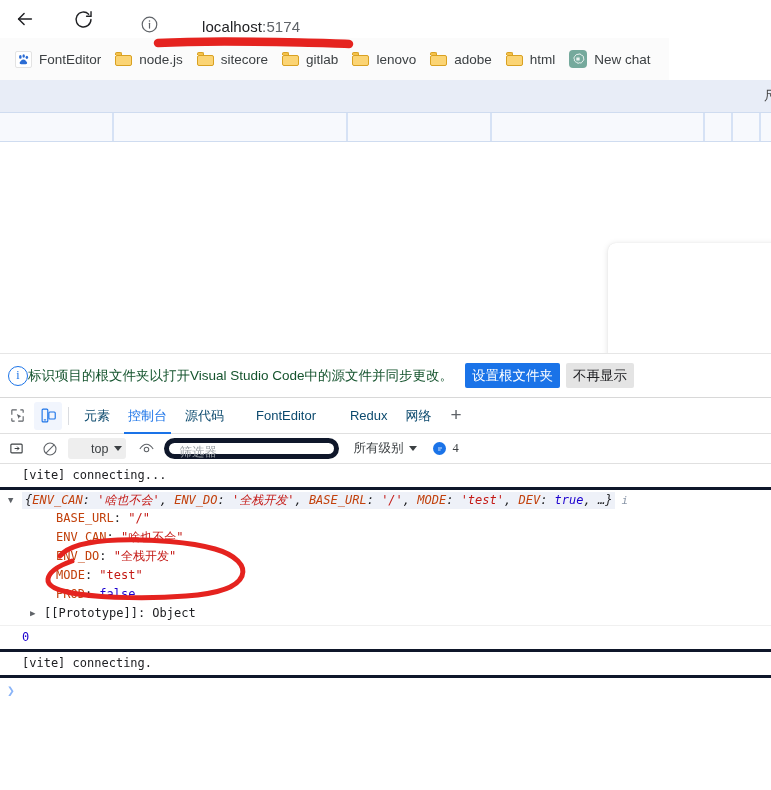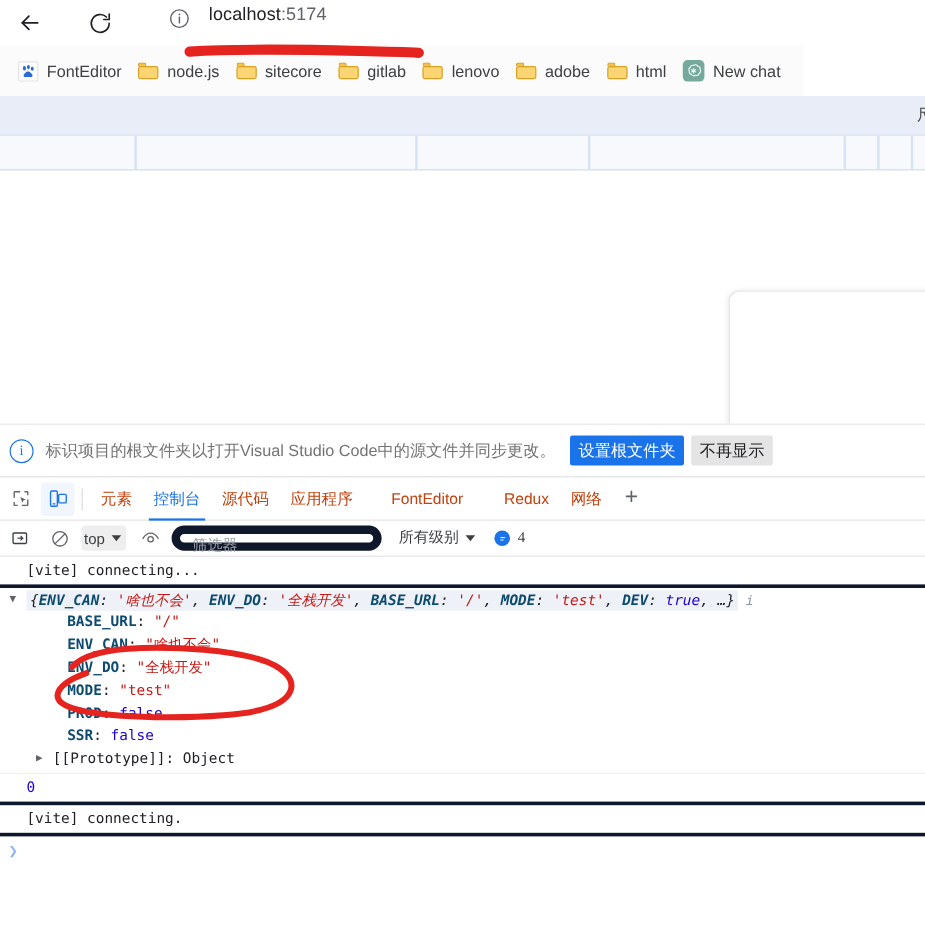--- a/index.html
+++ b/index.html
@@ -37,23 +37,24 @@
   }
   .nav-btn svg { display: block; }
   .omnibox {
     position: absolute;
     left: 128px; top: 4px;
     height: 31px;
     width: 620px;
     background: #ffffff;
     border-radius: 16px;
     display: flex;
-    align-items: flex-start;
+    align-items: flex-end;
     padding-left: 10px;
     box-sizing: border-box;
+    gap: 28px;
   }
   .omni-info {
     width: 22px; height: 22px;
     border-radius: 50%;
     display: flex; align-items: center; justify-content: center;
     color: #5f6368;
     flex: 0 0 auto;
   }
   .omni-url {
     margin-left: 14px;
@@ -199,22 +200,21 @@
     border-radius: 50%;
     color: #1a73e8;
     font-size: 12px;
     font-family: "Liberation Serif", serif;
     display: flex; align-items: center; justify-content: center;
     flex: 0 0 auto;
     margin-left: 2px;
   }
   .infobar-text {
     font-size: 13.5px;
-    color: #737373;
-    margin-left: 10px;
+    color: #14532d;
     white-space: nowrap;
   }
   .infobar-primary-btn {
     margin-left: 12px;
     background: #1a73e8;
     color: #ffffff;
     font-size: 13.5px;
     height: 25px;
     line-height: 25px;
     padding: 0 7px;
@@ -264,21 +264,21 @@
     color: #1a73e8;
   }
   .dt-sep {
     width: 1px; height: 18px;
     background: #dadce0;
     margin: 0 6px;
     flex: 0 0 auto;
   }
   .dt-tab {
     font-size: 13px;
-    color: #c2410c;
+    color: #0c4a6e;
     height: 36px;
     line-height: 36px;
     padding: 0 9px;
     white-space: nowrap;
     position: relative;
     flex: 0 0 auto;
     display: flex;
     align-items: center;
   }
   .dt-tab.active {
@@ -316,40 +316,40 @@
     margin-left: 4px;
     display: flex; align-items: center; justify-content: center;
     color: #5f6368;
     border-radius: 3px;
     flex: 0 0 auto;
   }
   .ct-dropdown {
     display: flex;
     align-items: center;
     height: 21px;
-    padding: 0 4px 0 2px;
+    padding: 0 4px 0 23px;
     margin-left: 6px;
     background: #eeeeee;
     border-radius: 3px;
     font-size: 12.5px;
     color: #3c4043;
     flex: 0 0 auto;
   }
   .caret {
     width: 0; height: 0;
     border-left: 4.5px solid transparent;
     border-right: 4.5px solid transparent;
     border-top: 5.5px solid #3c4043;
     margin-left: 6px;
   }
   .ct-filter-input {
     margin-left: 6px;
     width: 175px;
     height: 21px;
-    border: 7px solid #0f172a;
+    border: 5px solid #0f172a;
     border-radius: 11px;
     background: #ffffff;
     font-size: 12.5px;
     color: #9aa0a6;
     padding: 0 10px;
     box-sizing: border-box;
     line-height: 19px;
     flex: 0 0 auto;
   }
   .ct-level {
@@ -412,21 +412,21 @@
   }
   .con-preview {
     margin-left: 22px;
     display: inline-block;
     background: #eef1f8;
     padding: 0 3px;
     line-height: 17px;
     font-style: italic;
     color: #881391;
   }
-  .tok-key { color: #0c4a6e; font-weight: bold; }
+  .tok-key { color: #c2410c; }
   .tok-str { color: #c41a16; }
   .tok-bool { color: #1c00cf; }
   .tok-num { color: #1c00cf; }
   .tok-plain { color: #202124; }
   .info-i {
     color: #8a96a8;
     font-style: italic;
     margin-left: 6px;
     font-size: 11px;
   }
@@ -602,23 +602,20 @@
 
       <div class="dt-tab">
           <span>元素</span>
         </div>
       <div class="dt-tab active">
           <span>控制台</span>
         </div>
       <div class="dt-tab">
           <span>源代码</span>
         </div>
-      <div class="dt-tab">
-          <span>应用程序</span>
-        </div>
       <div class="dt-tab" style="margin-left:14px">
           <span>FontEditor</span>
         </div>
       <div class="dt-tab" style="margin-left:16px">
           <span>Redux</span>
         </div>
       <div class="dt-tab">
           <span>网络</span>
         </div>
       <div class="dt-tab-plus">+</div>
@@ -683,23 +680,20 @@
         </div>
         <div class="con-prop">
           <span class="tok-key">ENV_DO</span><span class="tok-plain">: </span><span class="tok-str">"全栈开发"</span>
         </div>
         <div class="con-prop">
           <span class="tok-key">MODE</span><span class="tok-plain">: </span><span class="tok-str">"test"</span>
         </div>
         <div class="con-prop">
           <span class="tok-key">PROD</span><span class="tok-plain">: </span><span class="tok-bool">false</span>
         </div>
-        <div class="con-prop">
-          <span class="tok-key">SSR</span><span class="tok-plain">: </span><span class="tok-bool">false</span>
-        </div>
         <div class="con-proto">
           <span class="proto-arrow">▶</span>
           <span>[[Prototype]]: Object</span>
         </div>
       </div>
 
       <div class="con-msg">
         <span class="tok-num">0</span>
       </div>
 

